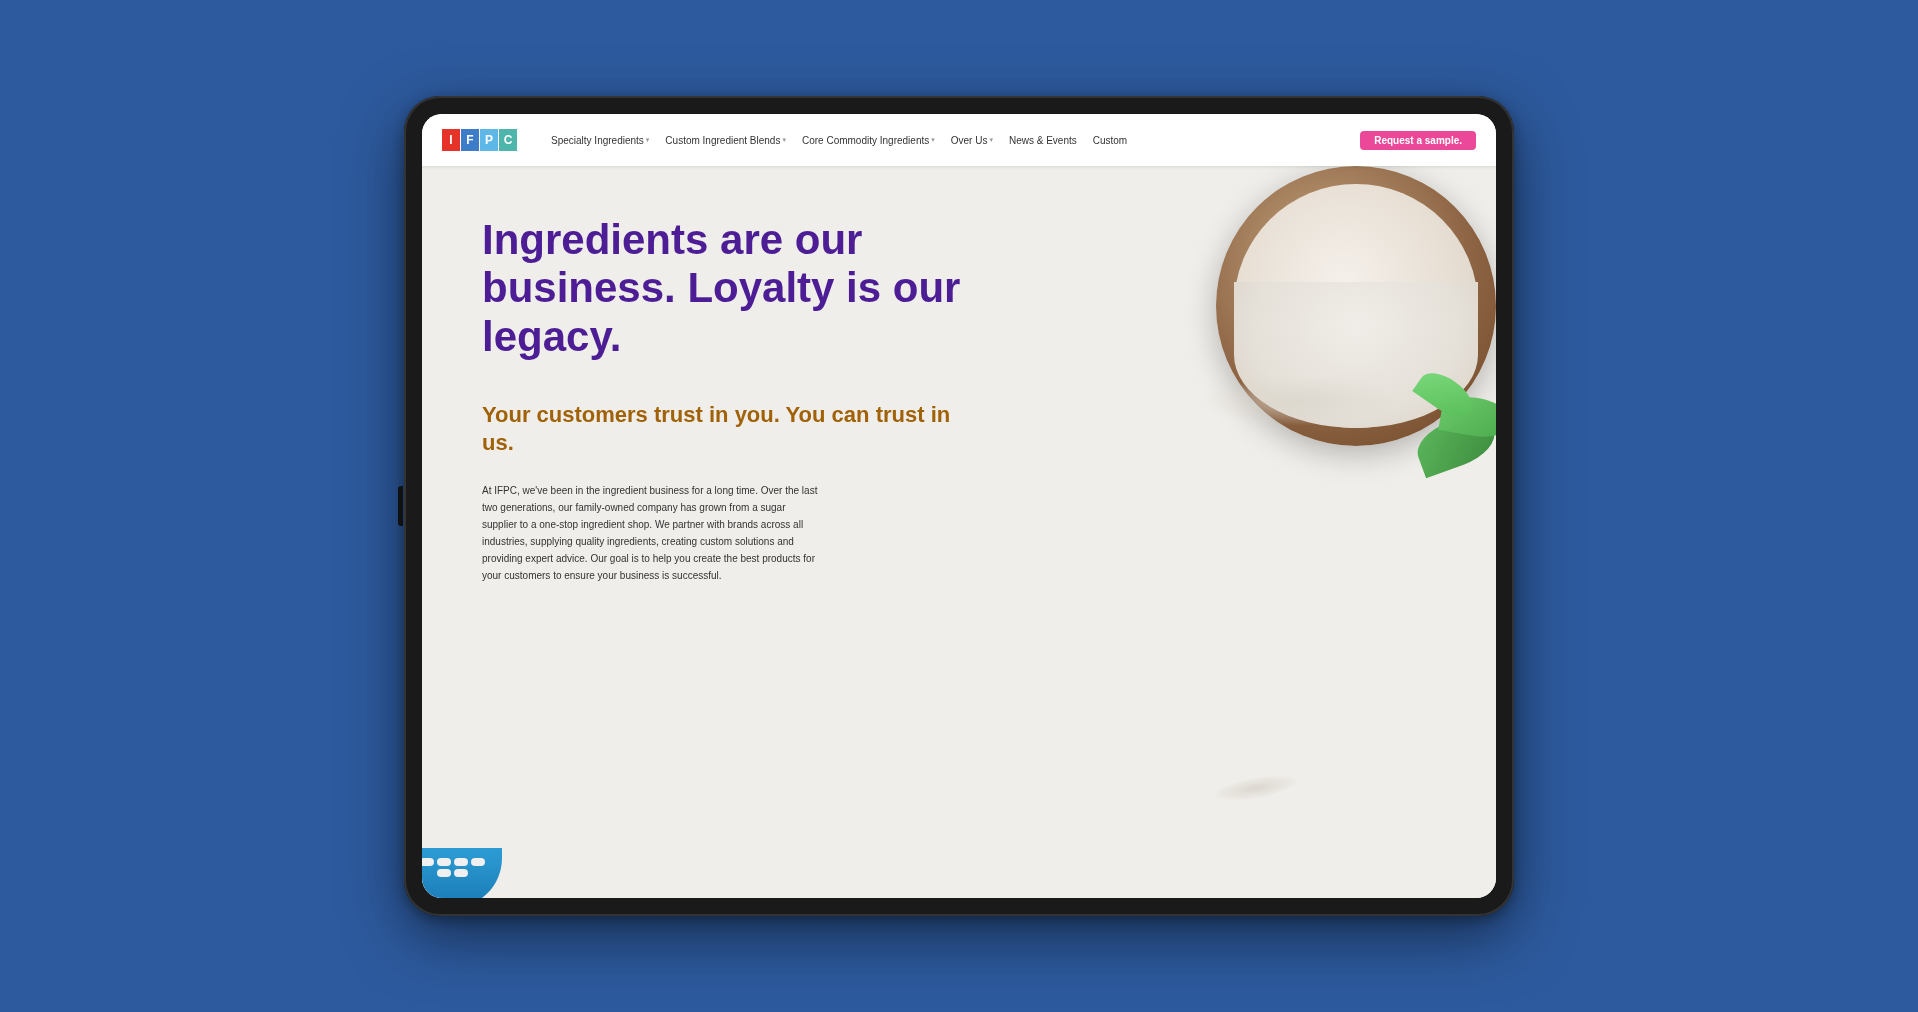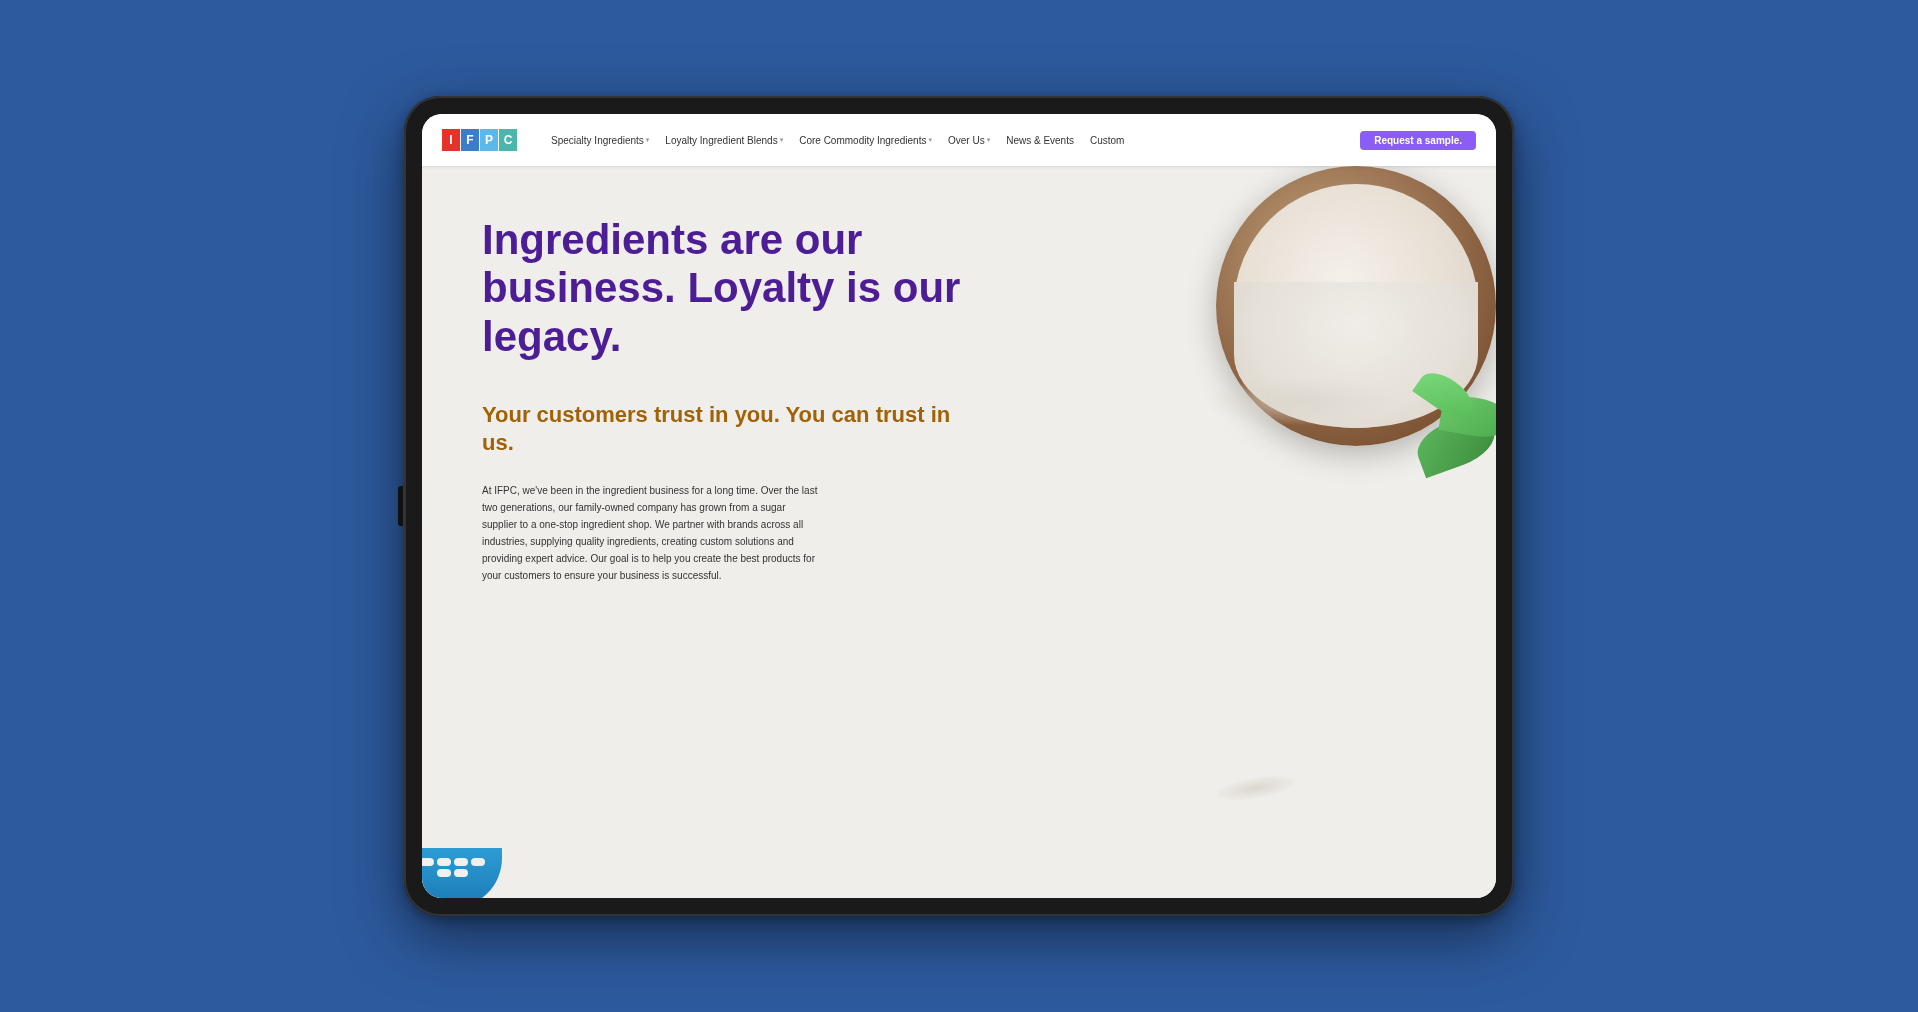--- a/index.html
+++ b/index.html
@@ -102,21 +102,21 @@
       gap: 2px;
       padding: 4px 5px;
     }
 
     .nav-arrow {
       font-size: 7px;
       color: #999;
     }
 
     .nav-cta {
-      background: #8b5cf6;
+      background: #ec4899;
       color: white;
       padding: 4px 14px;
       border-radius: 4px;
       font-size: 10px;
       font-weight: bold;
       cursor: pointer;
       white-space: nowrap;
       margin-left: auto;
     }
 
@@ -340,21 +340,21 @@
         <div class="logo-letter logo-p">P</div>
         <div class="logo-letter logo-c">C</div>
       </div>
 
       <div class="nav-links">
         <div class="nav-item">
           <span>Specialty Ingredients</span>
           <span class="nav-arrow">▾</span>
         </div>
         <div class="nav-item">
-          <span>Loyalty Ingredient Blends</span>
+          <span>Custom Ingredient Blends</span>
           <span class="nav-arrow">▾</span>
         </div>
         <div class="nav-item">
           <span>Core Commodity Ingredients</span>
           <span class="nav-arrow">▾</span>
         </div>
         <div class="nav-item">
           <span>Over Us</span>
           <span class="nav-arrow">▾</span>
         </div>

